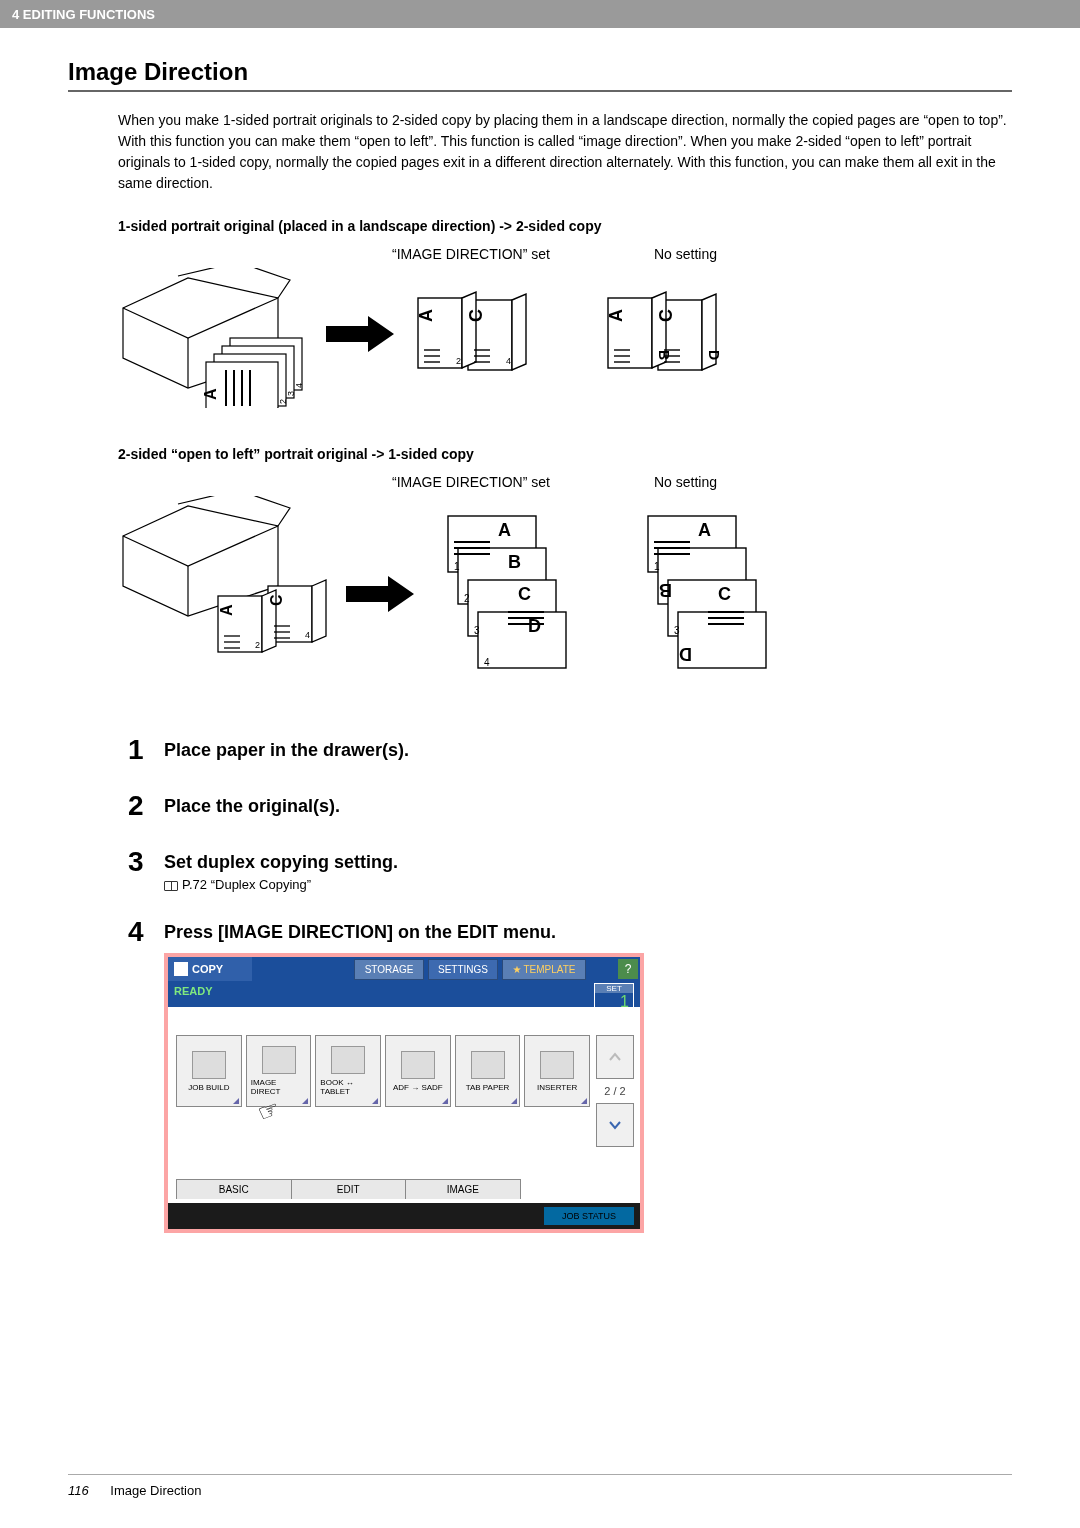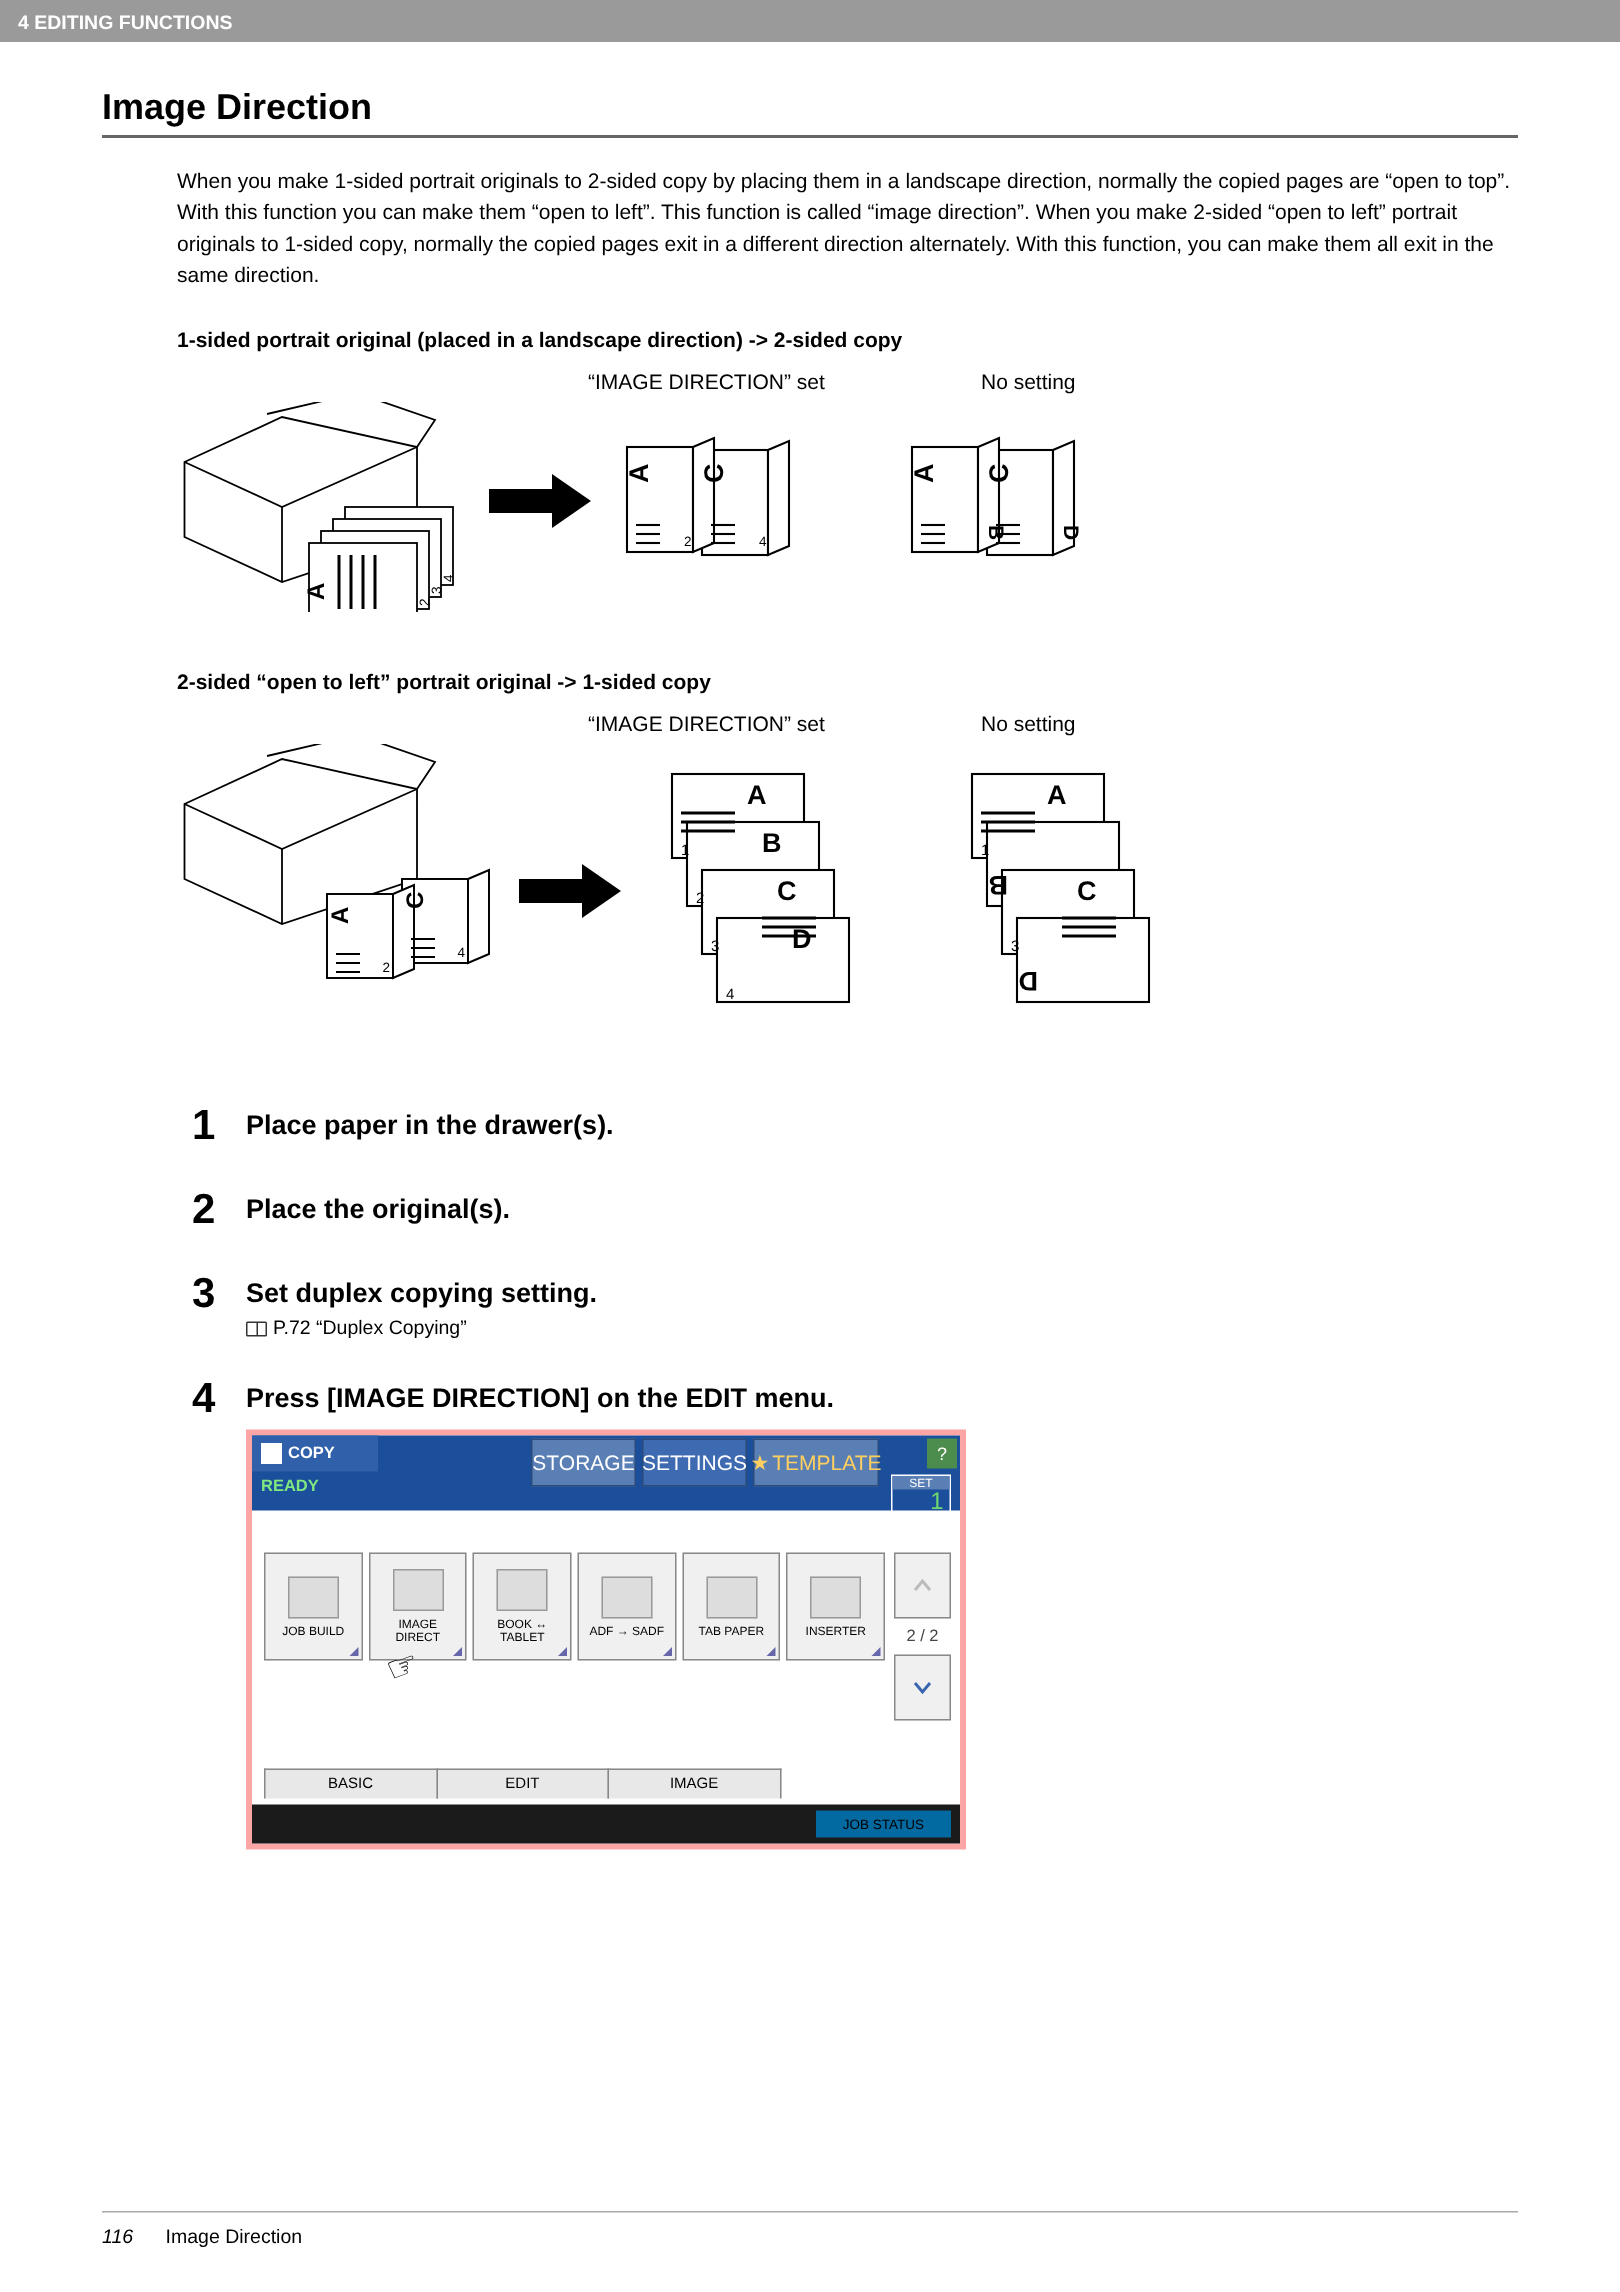--- a/index.html
+++ b/index.html
@@ -144,24 +144,24 @@
   }
   .panel-copy-tab .icon {
     width: 14px;
     height: 14px;
     background: #fff;
     margin-right: 4px;
   }
   .panel-tabbtn {
     position: absolute;
     top: 2px;
-    height: 32px;
+    height: 21px;
     background: #5a7fb5;
     color: #fff;
-    font-size: 14px;
+    font-size: 10px;
     display: flex;
     align-items: center;
     justify-content: center;
     border: 1px solid #2a4a7a;
   }
   .tb1 { left: 186px; width: 70px; }
   .tb2 { left: 260px; width: 70px; background:#3d6ab0;}
   .tb3 { left: 334px; width: 84px; background:#5a7fb5; color:#ffd060;}
   .tb3 .star { color:#ffd060; margin-right:2px; }
   .panel-help {
@@ -211,21 +211,21 @@
   }
   .pbtn {
     flex:1;
     border: 1px solid #888;
     background: #f0f0f0;
     display:flex;
     flex-direction:column;
     align-items:center;
     justify-content:center;
     font-size:8px;
-    text-align:center;
+    text-align:left;
     padding:4px;
     position:relative;
     height:72px;
   }
   .pbtn .picon {
     width:34px;
     height:28px;
     margin-bottom:4px;
     background:#ddd;
     border:1px solid #999;

